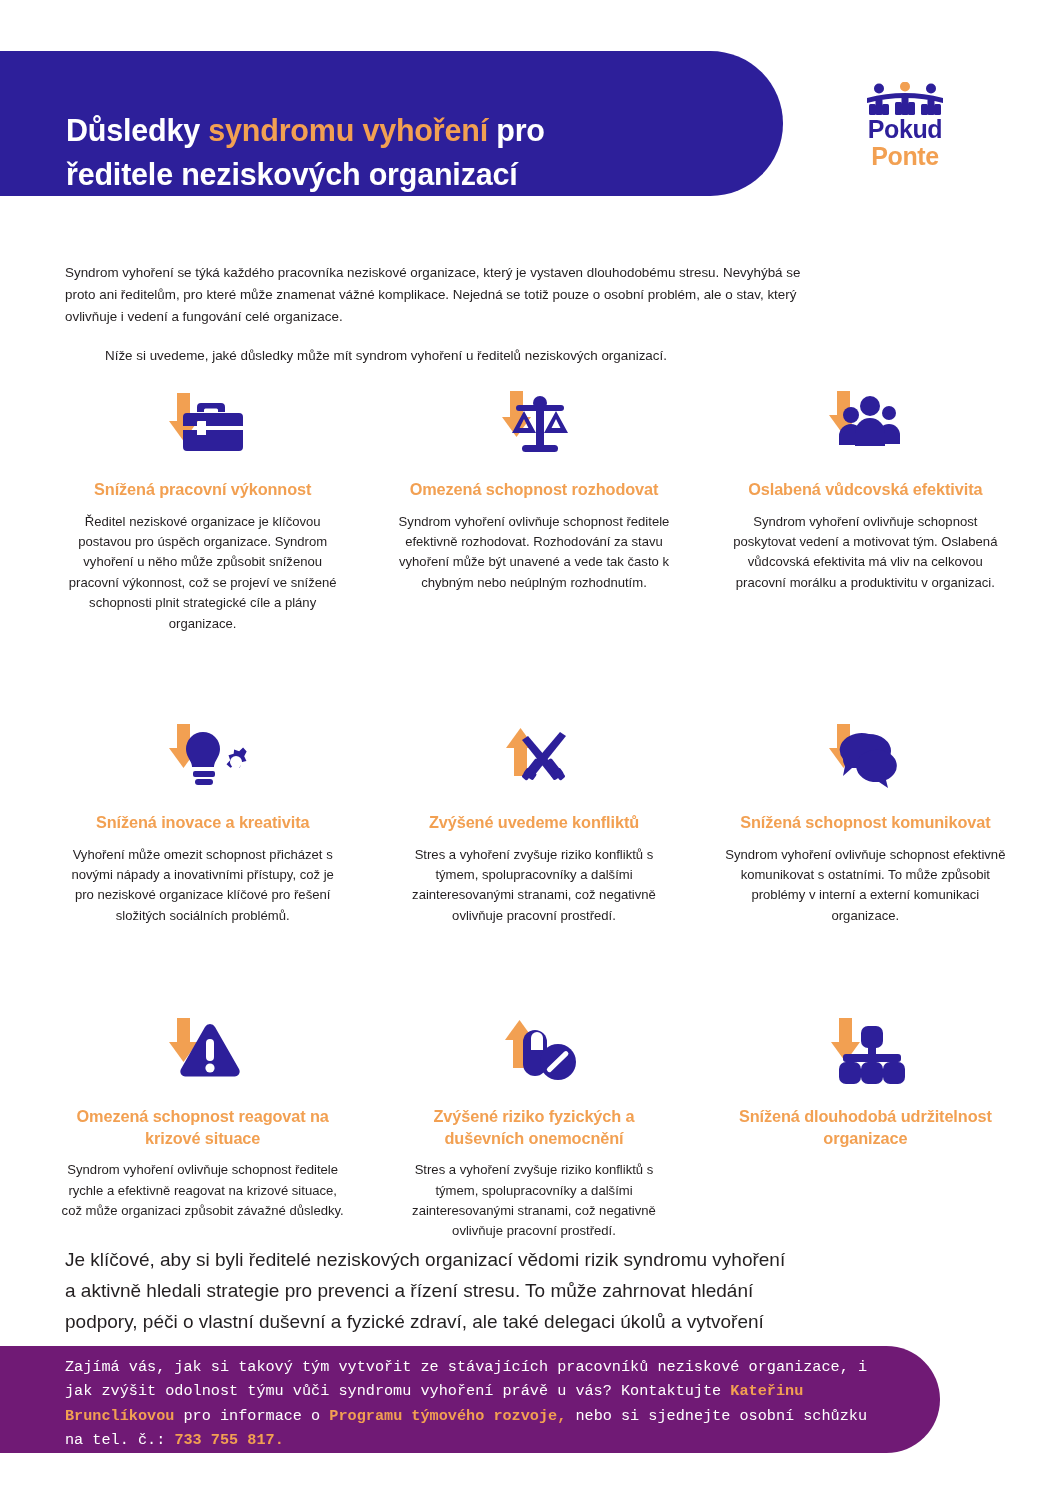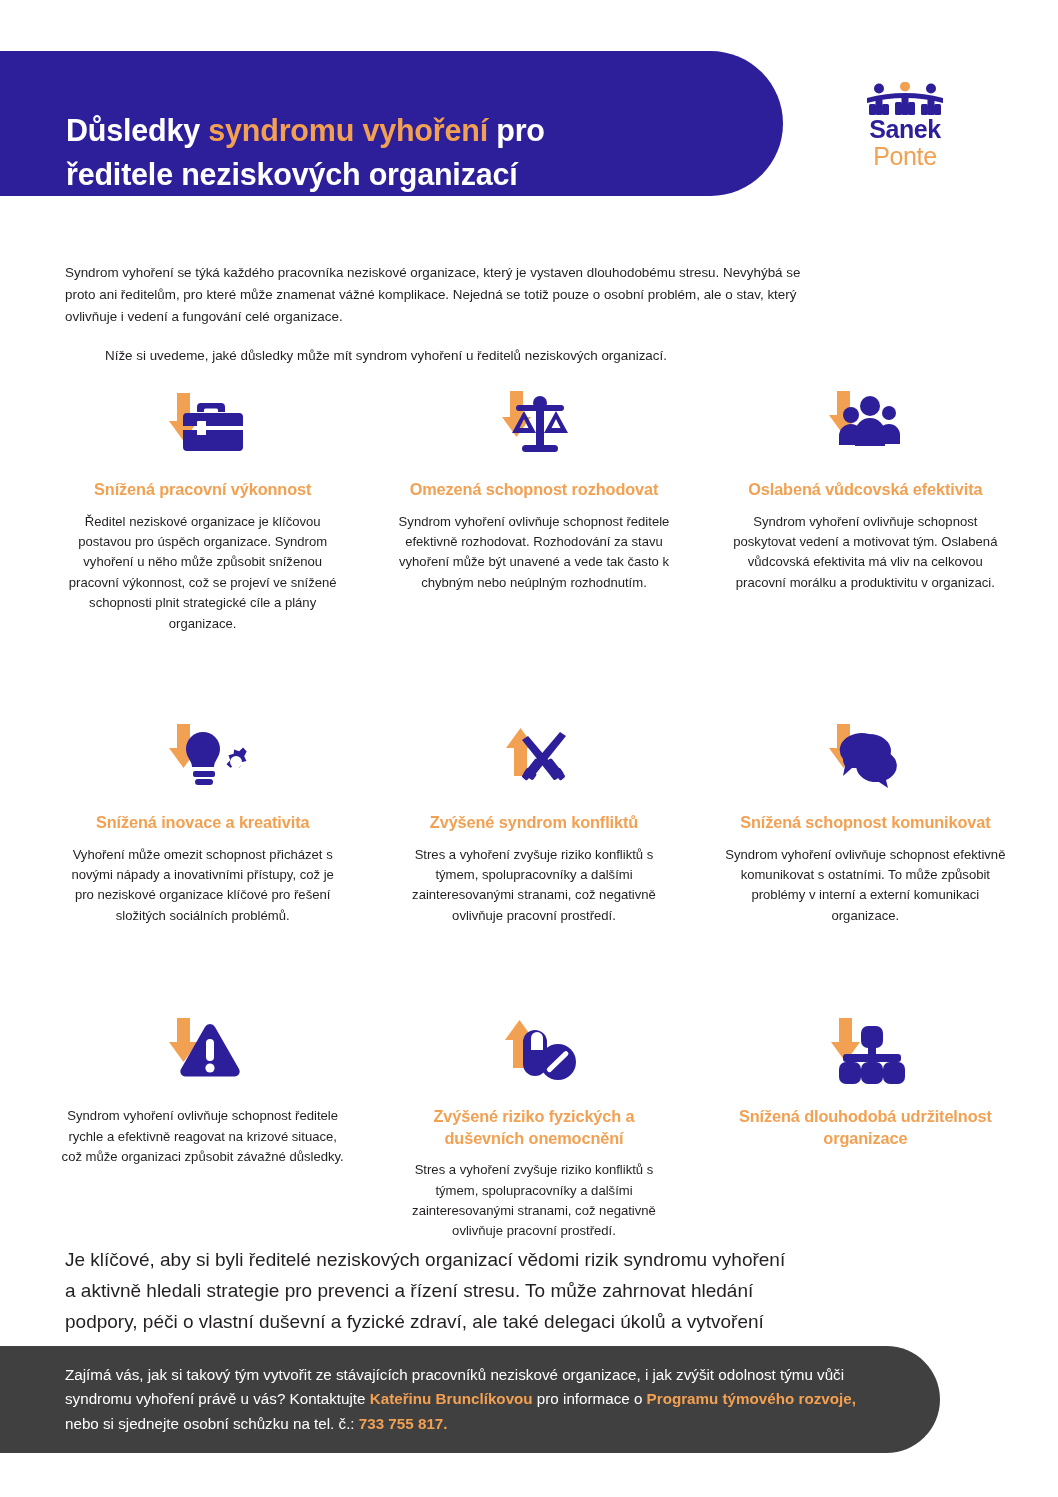--- a/index.html
+++ b/index.html
@@ -60,21 +60,21 @@
   }
   .logo-word1 {
     font-size: 25px;
     font-weight: bold;
     color: #2D1F9A;
     line-height: 1.06;
     letter-spacing: -0.4px;
   }
   .logo-word2 {
     font-size: 25px;
-    font-weight: normal;
+    font-weight: bold;
     color: #F2A052;
     line-height: 1.06;
     letter-spacing: -0.4px;
   }
 
   
   .intro {
     position: absolute;
     left: 65px;
     top: 262px;
@@ -145,25 +145,26 @@
     color: #231F20;
   }
 
   
   .footer {
     position: absolute;
     left: 0;
     top: 1346px;
     width: 940px;
     height: 107px;
-    background: #404040;
+    background: #701a75;
     border-top-right-radius: 54px;
     border-bottom-right-radius: 54px;
     display: flex;
-    align-items: center;
+    align-items: flex-end;
+    font-family: Liberation Mono, monospace;
   }
   .footer-text {
     margin-left: 65px;
     width: 820px;
     font-size: 15.2px;
     line-height: 1.62;
     color: #ffffff;
   }
   .footer-text .hl { color: #F2A052; font-weight: bold; }
 </style>
@@ -188,21 +189,21 @@
       <rect x="12.5" y="17" width="7" height="16" rx="1.5" fill="#2D1F9A"></rect>
       <rect x="38.5" y="13" width="7" height="20" rx="1.5" fill="#2D1F9A"></rect>
       <rect x="64.5" y="17" width="7" height="16" rx="1.5" fill="#2D1F9A"></rect>
       <rect x="6" y="22" width="7" height="11" rx="1.5" fill="#2D1F9A"></rect>
       <rect x="19" y="22" width="7" height="11" rx="1.5" fill="#2D1F9A"></rect>
       <rect x="32" y="20" width="7" height="13" rx="1.5" fill="#2D1F9A"></rect>
       <rect x="45" y="20" width="7" height="13" rx="1.5" fill="#2D1F9A"></rect>
       <rect x="58" y="22" width="7" height="11" rx="1.5" fill="#2D1F9A"></rect>
       <rect x="71" y="22" width="7" height="11" rx="1.5" fill="#2D1F9A"></rect>
     </svg>
-    <div class="logo-word1">Sanek</div>
+    <div class="logo-word1">Pokud</div>
     <div class="logo-word2">Ponte</div>
   </div>
 
   <div class="intro">
     <p>Syndrom vyhoření se týká každého pracovníka neziskové organizace, který je vystaven dlouhodobému stresu. Nevyhýbá se proto ani ředitelům, pro které může znamenat vážné komplikace. Nejedná se totiž pouze o osobní problém, ale o stav, který ovlivňuje i vedení a fungování celé organizace.</p>
     <p>Níže si uvedeme, jaké důsledky může mít syndrom vyhoření u ředitelů neziskových organizací.</p>
   </div>
 
   <div class="grid">
 
@@ -296,21 +297,21 @@
           <g fill="#2D1F9A">
             <path d="M74 12 l6 4 -32 40 -7-5 z"></path>
             <rect x="38" y="50" width="12" height="8" rx="2" transform="rotate(35 44 54)"></rect>
             <rect x="33" y="46" width="24" height="7" rx="2" transform="rotate(-52 45 49)"></rect>
             <path d="M42 16 l-6 4 32 40 7-5 z"></path>
             <rect x="65" y="50" width="12" height="8" rx="2" transform="rotate(-35 71 54)"></rect>
             <rect x="58" y="46" width="24" height="7" rx="2" transform="rotate(52 70 49)"></rect>
           </g>
         </svg>
       </div>
-      <div class="card-title">Zvýšené syndrom konfliktů</div>
+      <div class="card-title">Zvýšené uvedeme konfliktů</div>
       <div class="card-body">Stres a vyhoření zvyšuje riziko konfliktů s týmem, spolupracovníky a dalšími zainteresovanými stranami, což negativně ovlivňuje pracovní prostředí.</div>
     </div>
 
     <div class="card card-row2">
       <div class="card-icon">
         <svg width="96" height="76" viewBox="0 0 96 76">
           <g fill="#F2A052">
             <rect x="20" y="4" width="13" height="32"></rect>
             <path d="M12 28 L26.5 48 L41 28 Z"></path>
           </g>
@@ -333,20 +334,21 @@
           </g>
           <g fill="#2D1F9A">
             <path d="M55 10 a6 6 0 0 1 5 3 l24 42 a5 5 0 0 1 -4.3 7.5 H30.3 A5 5 0 0 1 26 55 l24-42 a6 6 0 0 1 5-3 z"></path>
           </g>
           <g fill="#ffffff">
             <rect x="51" y="25" width="8" height="22" rx="4"></rect>
             <circle cx="55" cy="54" r="4.6"></circle>
           </g>
         </svg>
       </div>
+      <div class="card-title">Omezená schopnost reagovat na krizové situace</div>
       <div class="card-body">Syndrom vyhoření ovlivňuje schopnost ředitele rychle a efektivně reagovat na krizové situace, což může organizaci způsobit závažné důsledky.</div>
     </div>
 
     <div class="card card-row3">
       <div class="card-icon">
         <svg width="96" height="76" viewBox="0 0 96 76">
           <g fill="#F2A052">
             <rect x="27" y="20" width="13" height="34"></rect>
             <path d="M19 26 L33.5 6 L48 26 Z"></path>
           </g>

